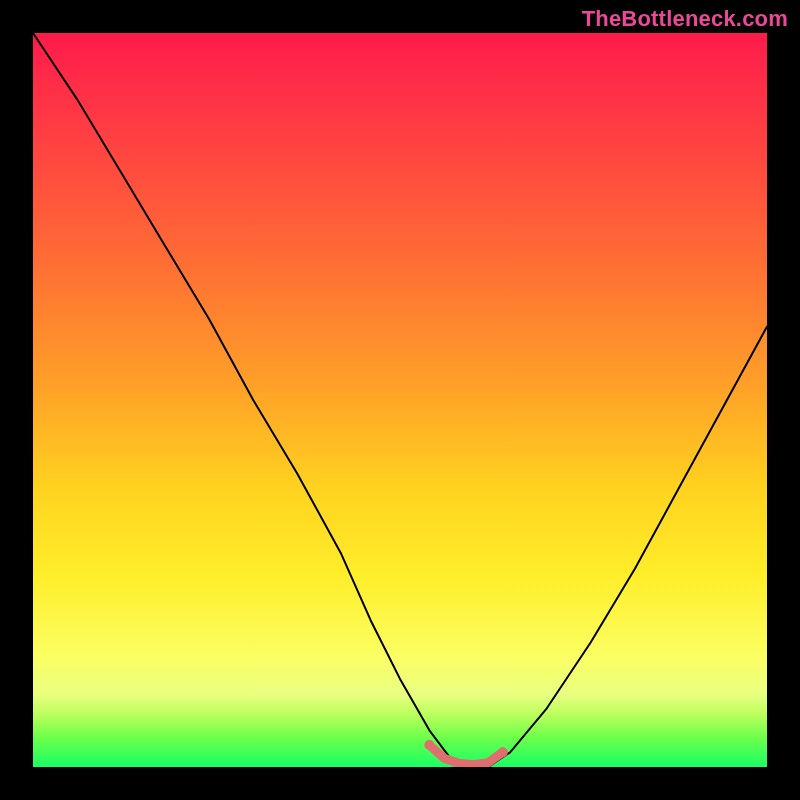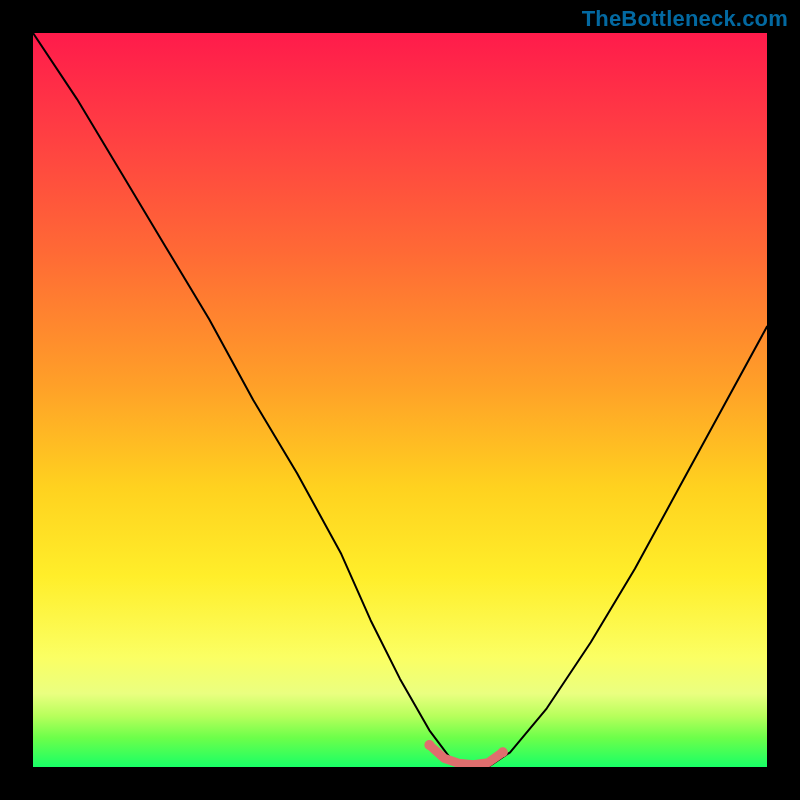--- a/index.html
+++ b/index.html
@@ -14,21 +14,21 @@
   .frame {
     position: relative;
     width: 800px;
     height: 800px;
     background: #000;
   }
   .watermark {
     position: absolute;
     top: 6px;
     right: 12px;
-    color: #0369a1;
+    color: #ec4899;
     font-size: 22px;
     font-weight: 600;
     letter-spacing: 0.2px;
     user-select: none;
   }
   .plot {
     position: absolute;
     left: 33px;
     top: 33px;
     width: 734px;

